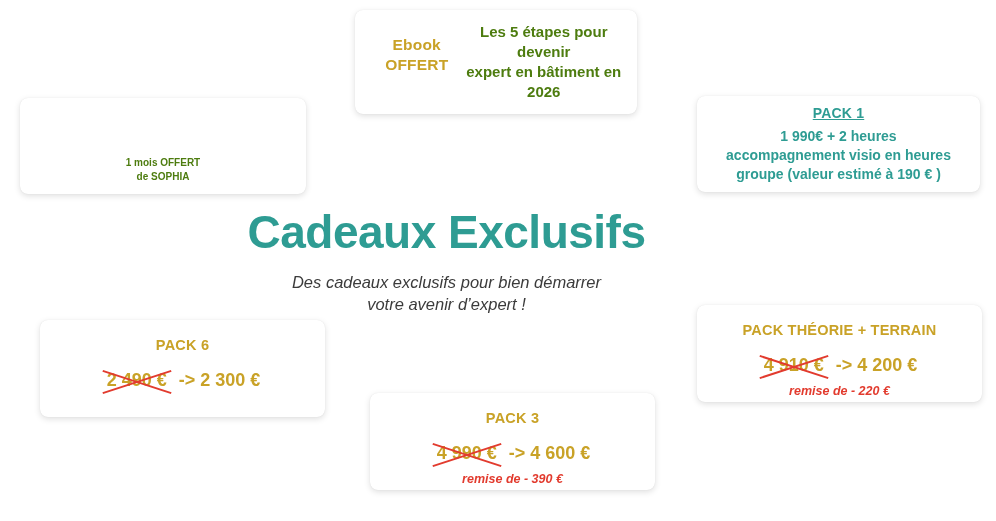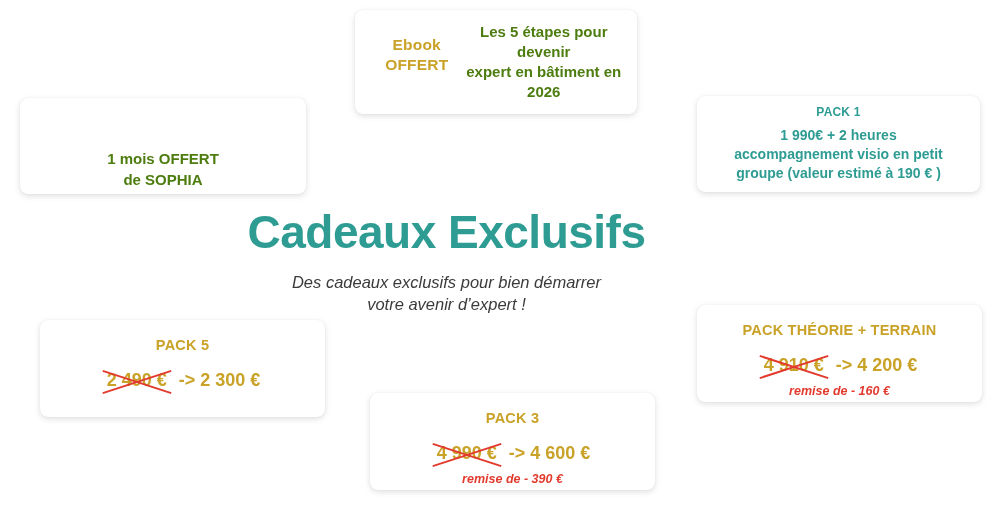--- a/index.html
+++ b/index.html
@@ -50,34 +50,34 @@
   }
   .card-body.gold {
     color: #4d7c0f;
   }
 
   
   #card-sophia {
     left: 20px;  top: 98px;  width: 286px; height: 96px;
     display: flex; align-items: center; justify-content: center;
   }
-  #card-sophia .card-body { font-size: 15px; line-height: 1.35; margin-top: 47px; }
+  #card-sophia .card-body { font-size: 10px; line-height: 1.35; margin-top: 47px; }
 
   #card-ebook {
     left: 355px; top: 10px; width: 282px; height: 104px;
     display: flex; flex-direction: row; align-items: center; justify-content: center;
   }
   #card-ebook .card-title { font-size: 15.5px; color: #c9a227; margin-bottom: 14px; }
   #card-ebook .card-body { font-size: 15px; line-height: 1.35; }
 
   #card-pack1 {
     left: 697px; top: 96px; width: 283px; height: 96px;
     display: flex; flex-direction: column; align-items: center; justify-content: center;
   }
-  #card-pack1 .card-title { font-size: 12px; margin-bottom: 5px; }
+  #card-pack1 .card-title { font-size: 14px; margin-bottom: 5px; text-decoration: underline; }
   #card-pack1 .card-body { font-size: 14px; line-height: 1.35; }
 
   #card-pack2 {
     left: 40px; top: 320px; width: 285px; height: 97px;
   }
   #card-pack3 {
     left: 370px; top: 393px; width: 285px; height: 97px;
   }
   #card-pack4 {
     left: 697px; top: 305px; width: 285px; height: 97px;
@@ -169,35 +169,35 @@
     <p class="card-body gold">
       <span>Les 5 étapes pour devenir</span><br>
       <span>expert en bâtiment en 2026</span>
     </p>
   </div>
 
   <div class="card" id="card-pack1">
     <p class="card-title">PACK 1</p>
     <p class="card-body">
       <span>1 990€ + 2 heures</span><br>
-      <span>accompagnement visio en petit</span><br>
+      <span>accompagnement visio en heures</span><br>
       <span>groupe (valeur estimé à 190 € )</span>
     </p>
   </div>
 
   <div class="center-block">
     <h1 class="main-title">Cadeaux Exclusifs</h1>
     <p class="subtitle">
       <span>Des cadeaux exclusifs pour bien démarrer</span><br>
       <span>votre avenir d’expert !</span>
     </p>
   </div>
 
   <div class="card pack" id="card-pack2">
-    <p class="card-title">PACK 5</p>
+    <p class="card-title">PACK 6</p>
     <div class="price-row">
       <span class="old-price">
         <span>2 490 €</span>
         <span class="strike"></span>
         <span class="strike second"></span>
       </span>
       <span class="new-price">-&gt; 2 300 €</span>
     </div>
   </div>
 
@@ -217,16 +217,16 @@
   <div class="card pack" id="card-pack4">
     <p class="card-title">PACK THÉORIE + TERRAIN</p>
     <div class="price-row">
       <span class="old-price">
         <span>4 910 €</span>
         <span class="strike"></span>
         <span class="strike second"></span>
       </span>
       <span class="new-price">-&gt; 4 200 €</span>
     </div>
-    <div class="remise">remise de - 160 €</div>
+    <div class="remise">remise de - 220 €</div>
   </div>
 
 </div>
 
 </body></html>

